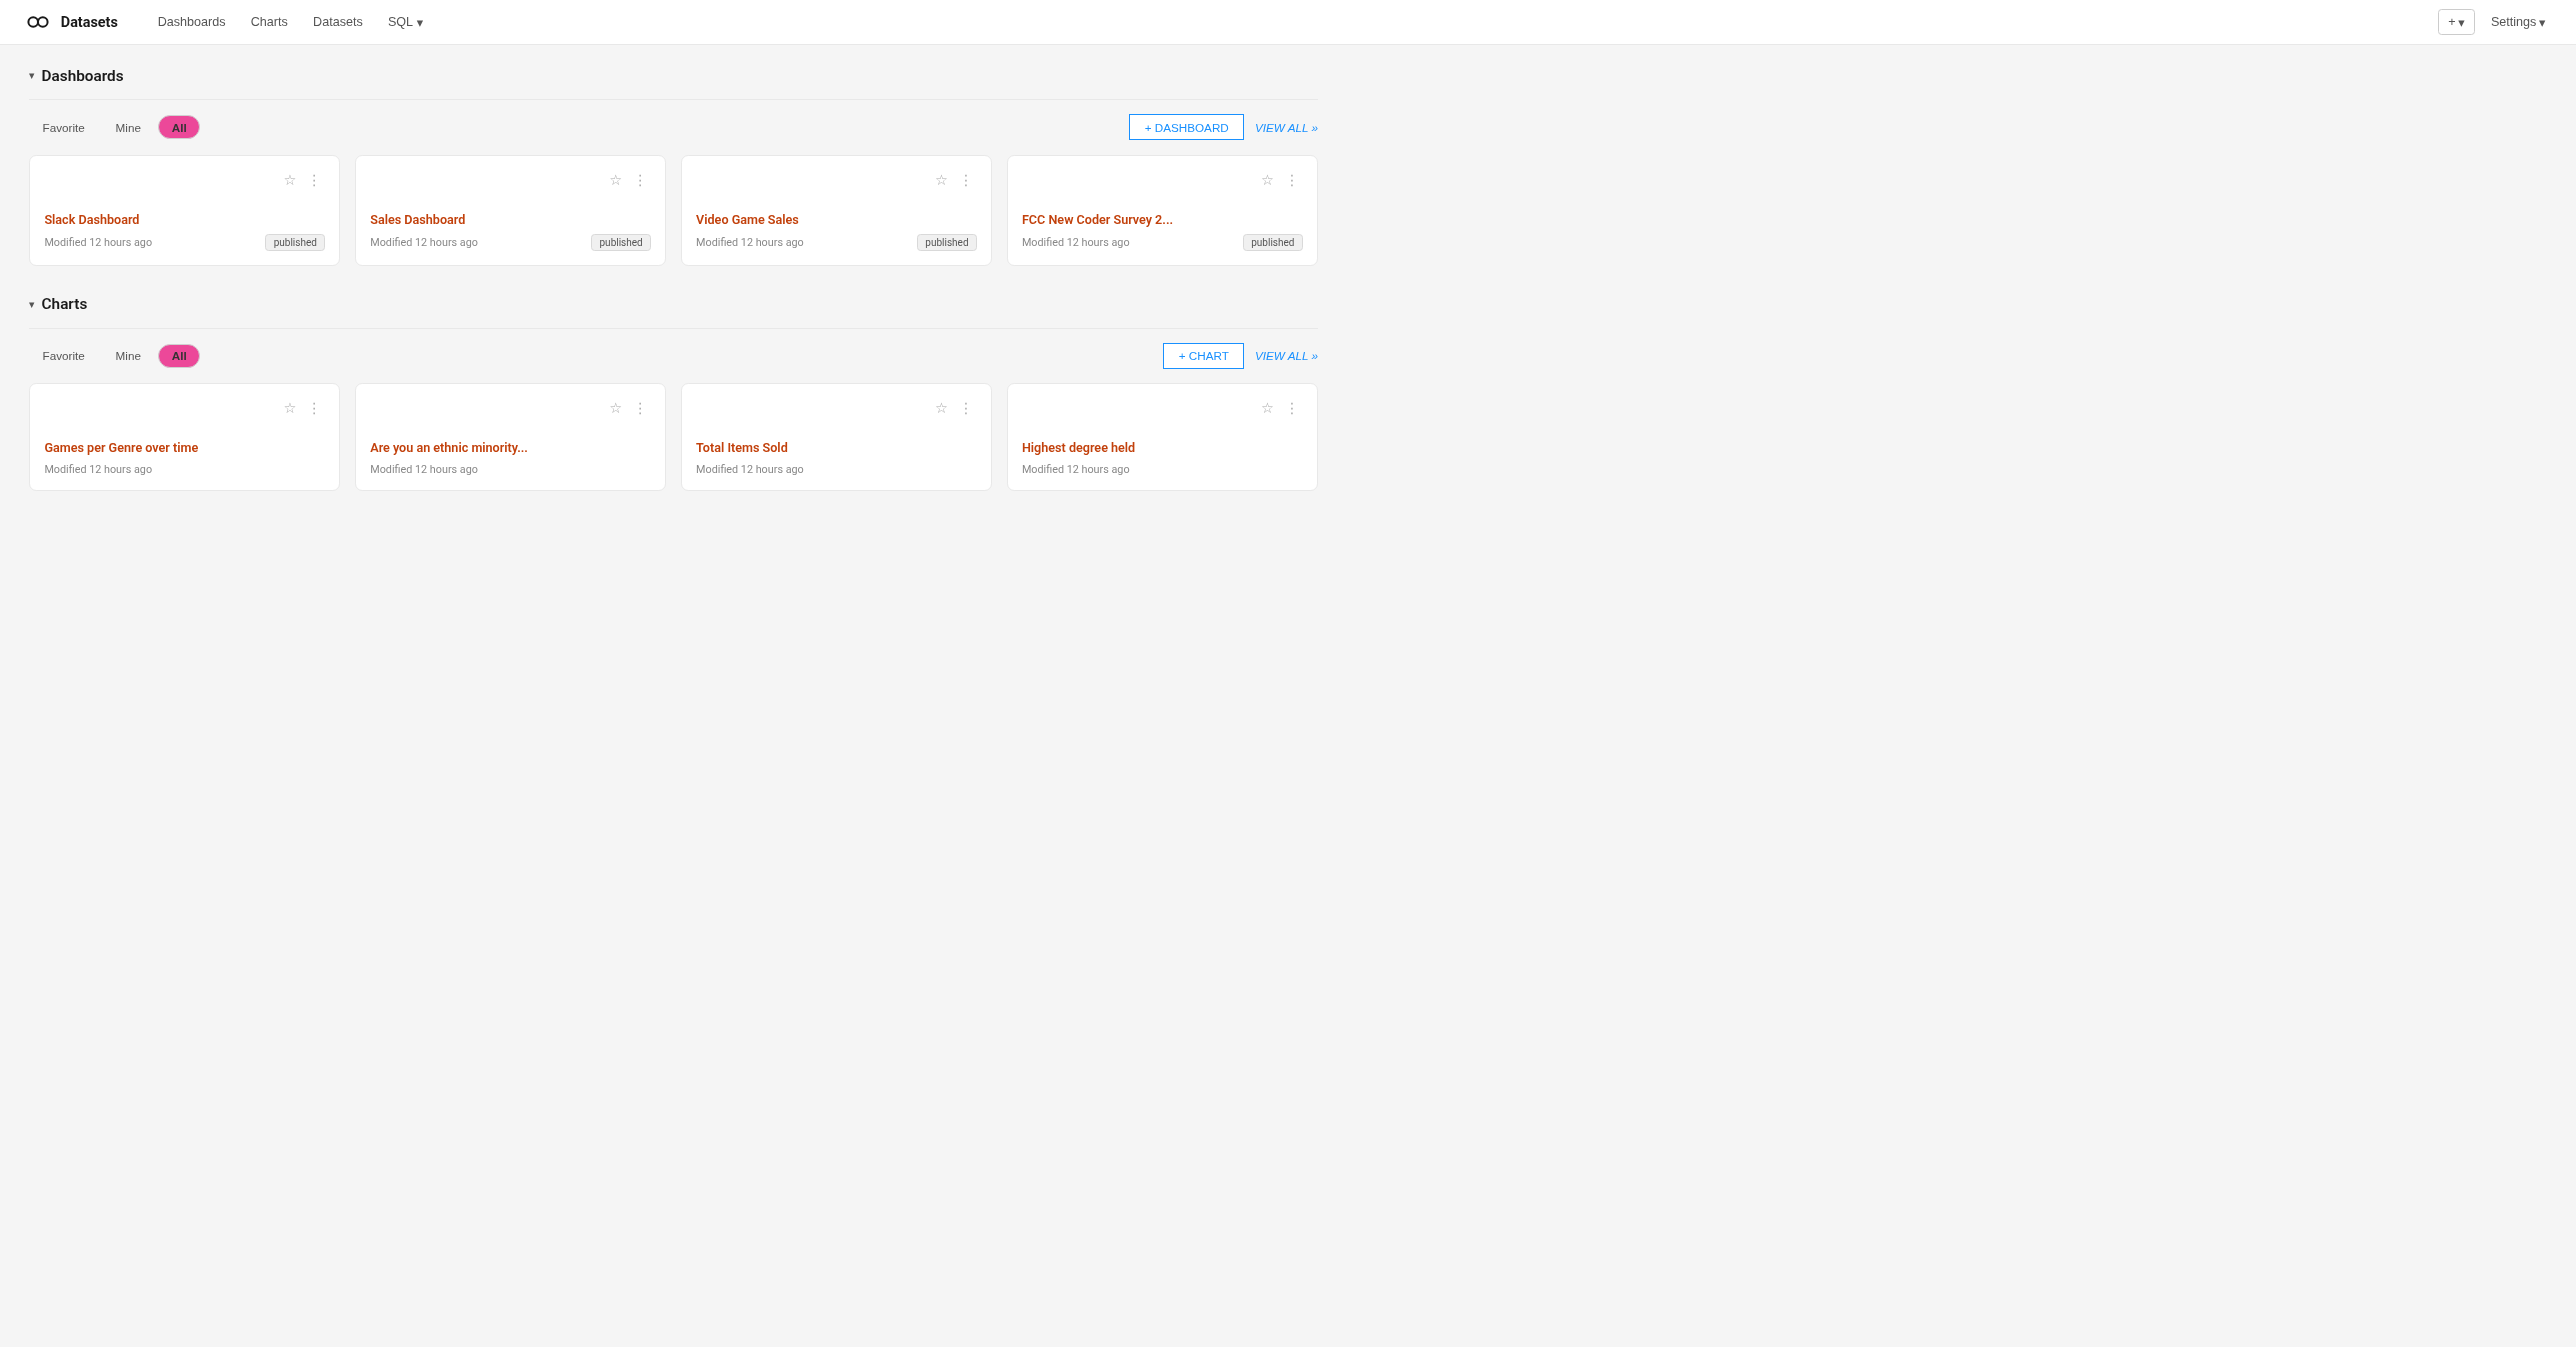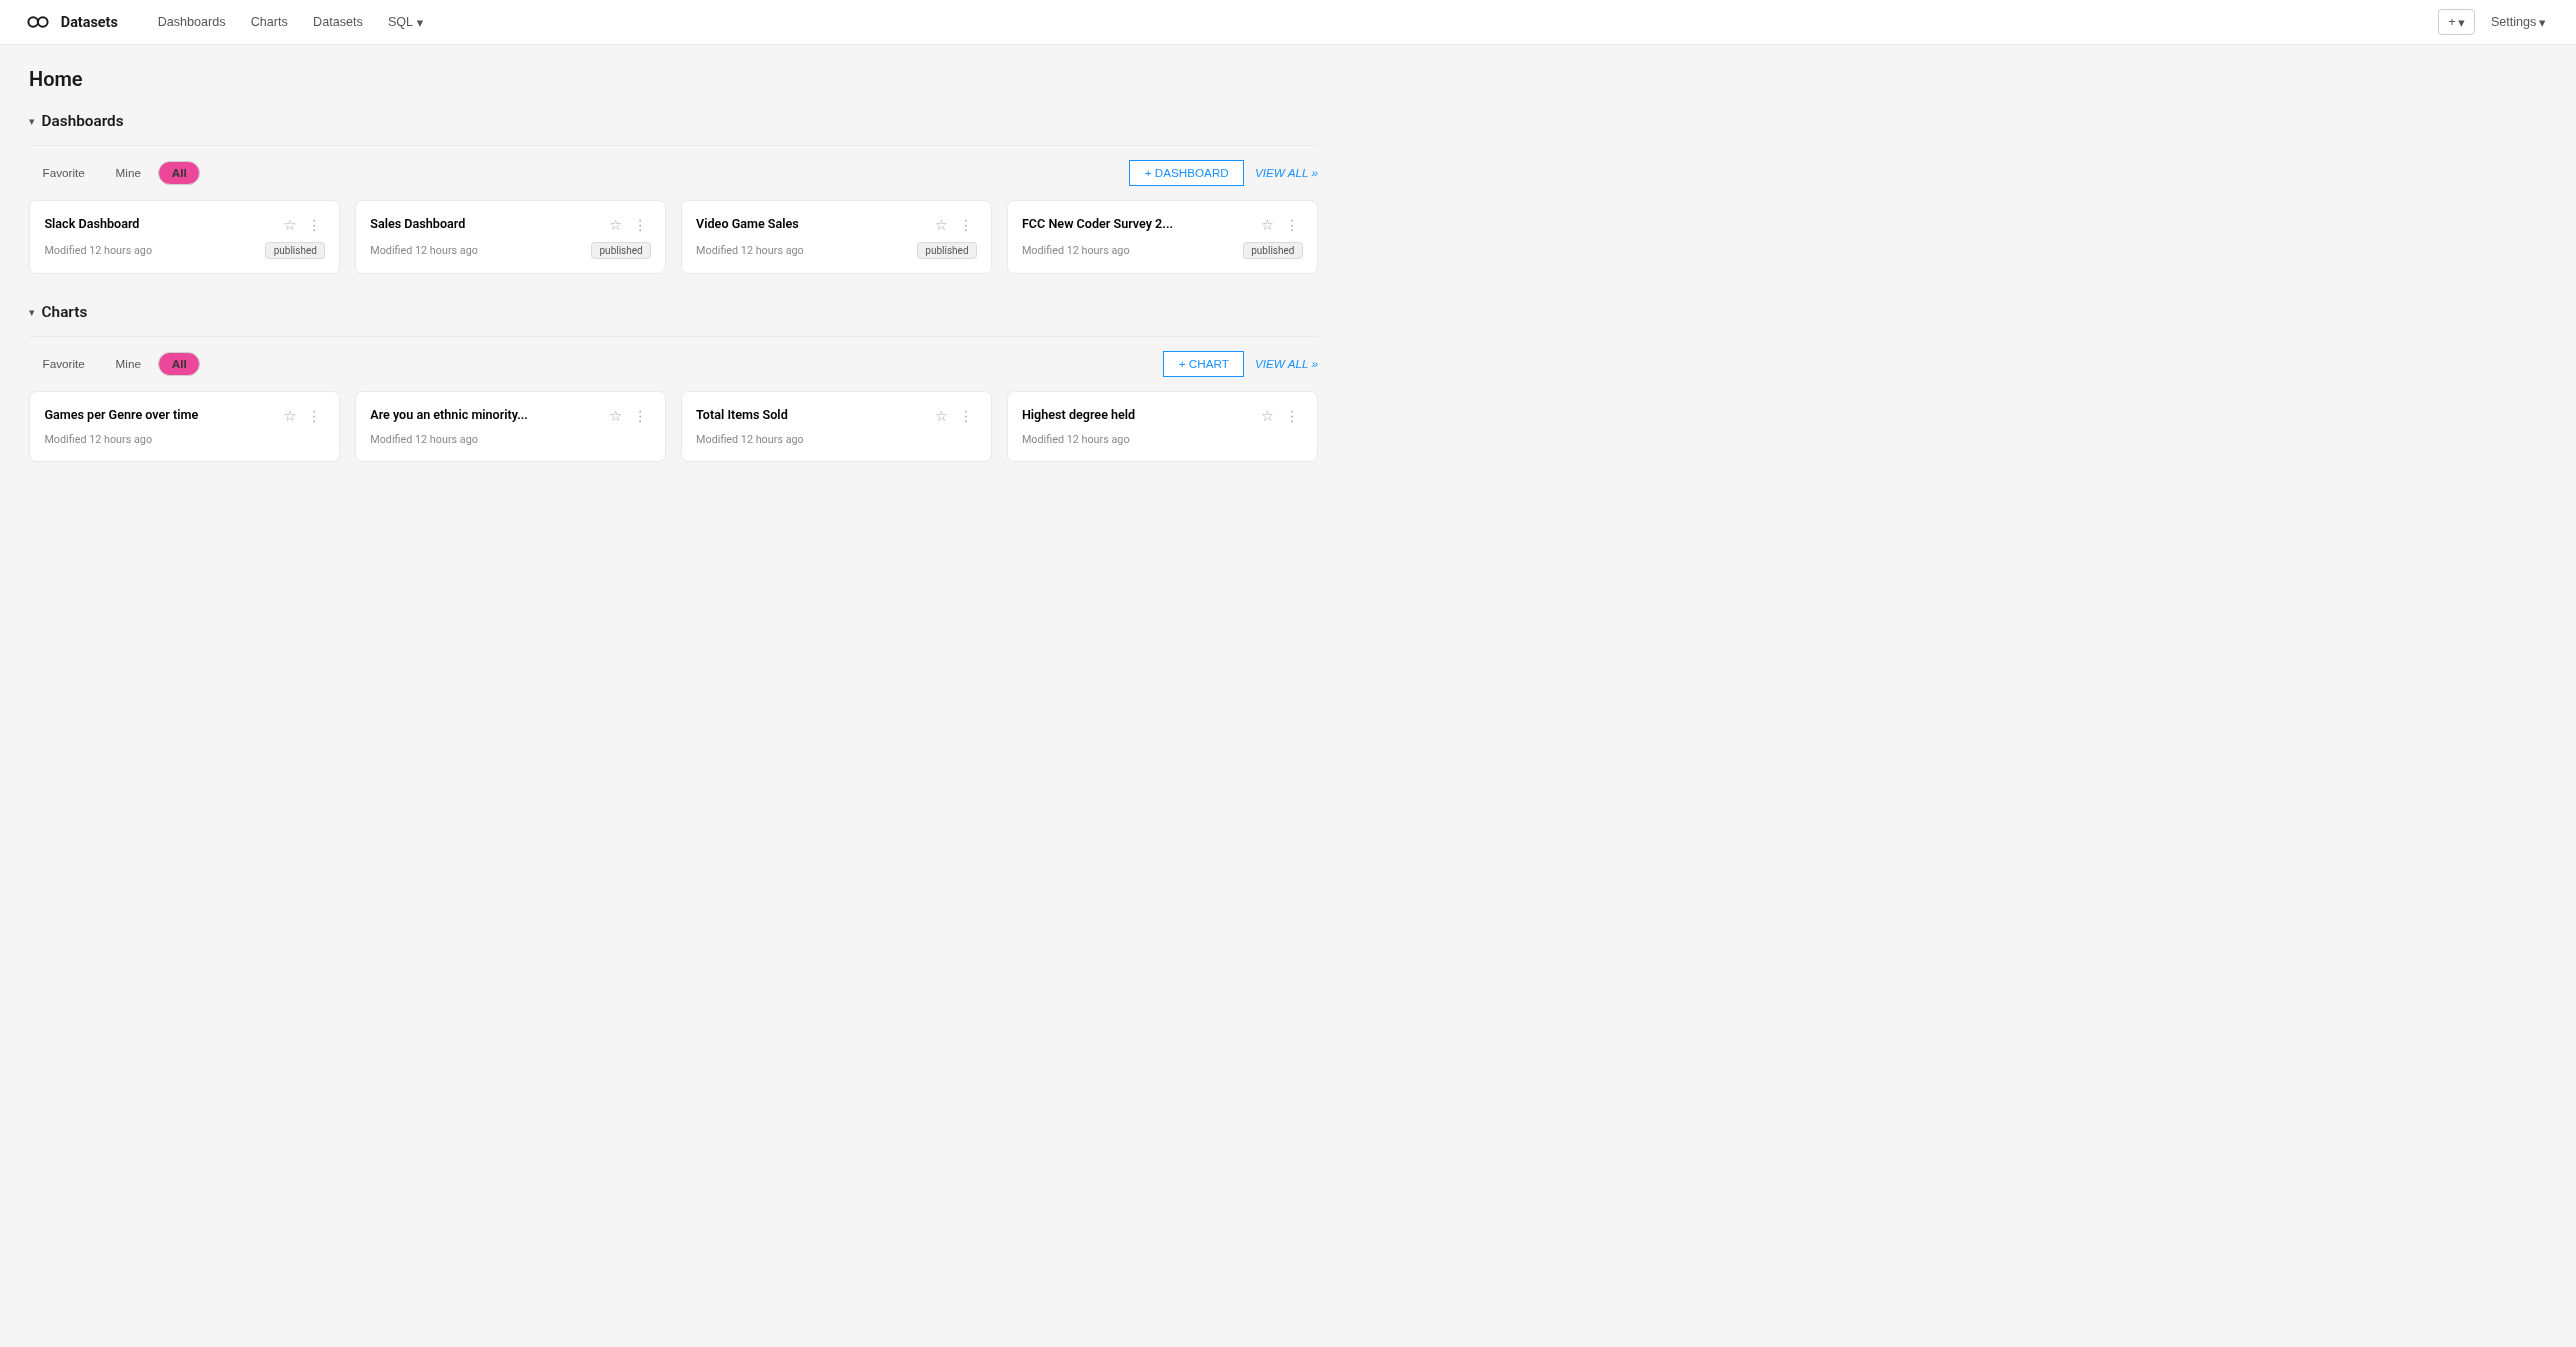--- a/index.html
+++ b/index.html
@@ -97,21 +97,21 @@
       border: 0.9px solid #e8e8e8;
       border-radius: 7.2px;
       padding: 14.4px;
       cursor: pointer;
       transition: box-shadow 0.2s;
     }
     .card-header {
       display: flex; align-items: flex-start; justify-content: space-between;
       margin-bottom: 7.2px;
     }
-    .card-title { font-size: 12.6px; font-weight: 600; color: #000000; flex: 1; }
+    .card-title { font-size: 12.6px; font-weight: 600; color: #c2410c; flex: 1; margin-top: 42px; }
     .card-actions { display: flex; gap: 3.6px; align-items: center; }
     .icon-btn {
       background: none; border: none; cursor: pointer;
       color: #aaa; font-size: 14.4px; padding: 1.8px 3.6px; border-radius: 2.7px;
       display: flex; align-items: center; justify-content: center;
     }
     .card-footer {
       display: flex; align-items: center; justify-content: space-between;
     }
     .card-meta { font-size: 10.8px; color: #888; }
@@ -158,21 +158,20 @@
       <span>▾</span>
     </button>
     <button class="btn-settings">
       <span>Settings</span>
       <span>▾</span>
     </button>
   </div>
 </nav>
 
 <div class="page-content">
-  <h1 class="page-title">Home</h1>
 
 
   <div class="section">
     <div class="section-header">
       <span class="chevron">▾</span>
       <span class="section-title">Dashboards</span>
     </div>
     <hr class="section-divider">
     <div class="filter-bar">
       <div class="filter-tabs">

